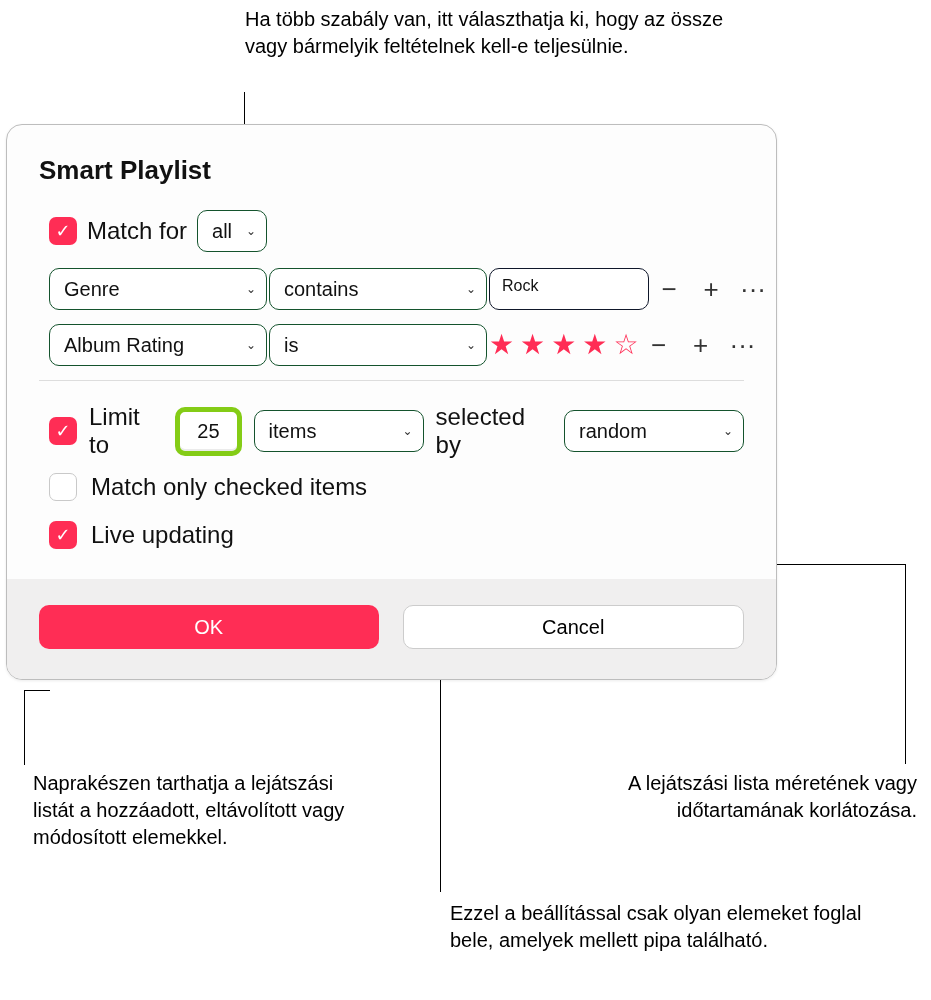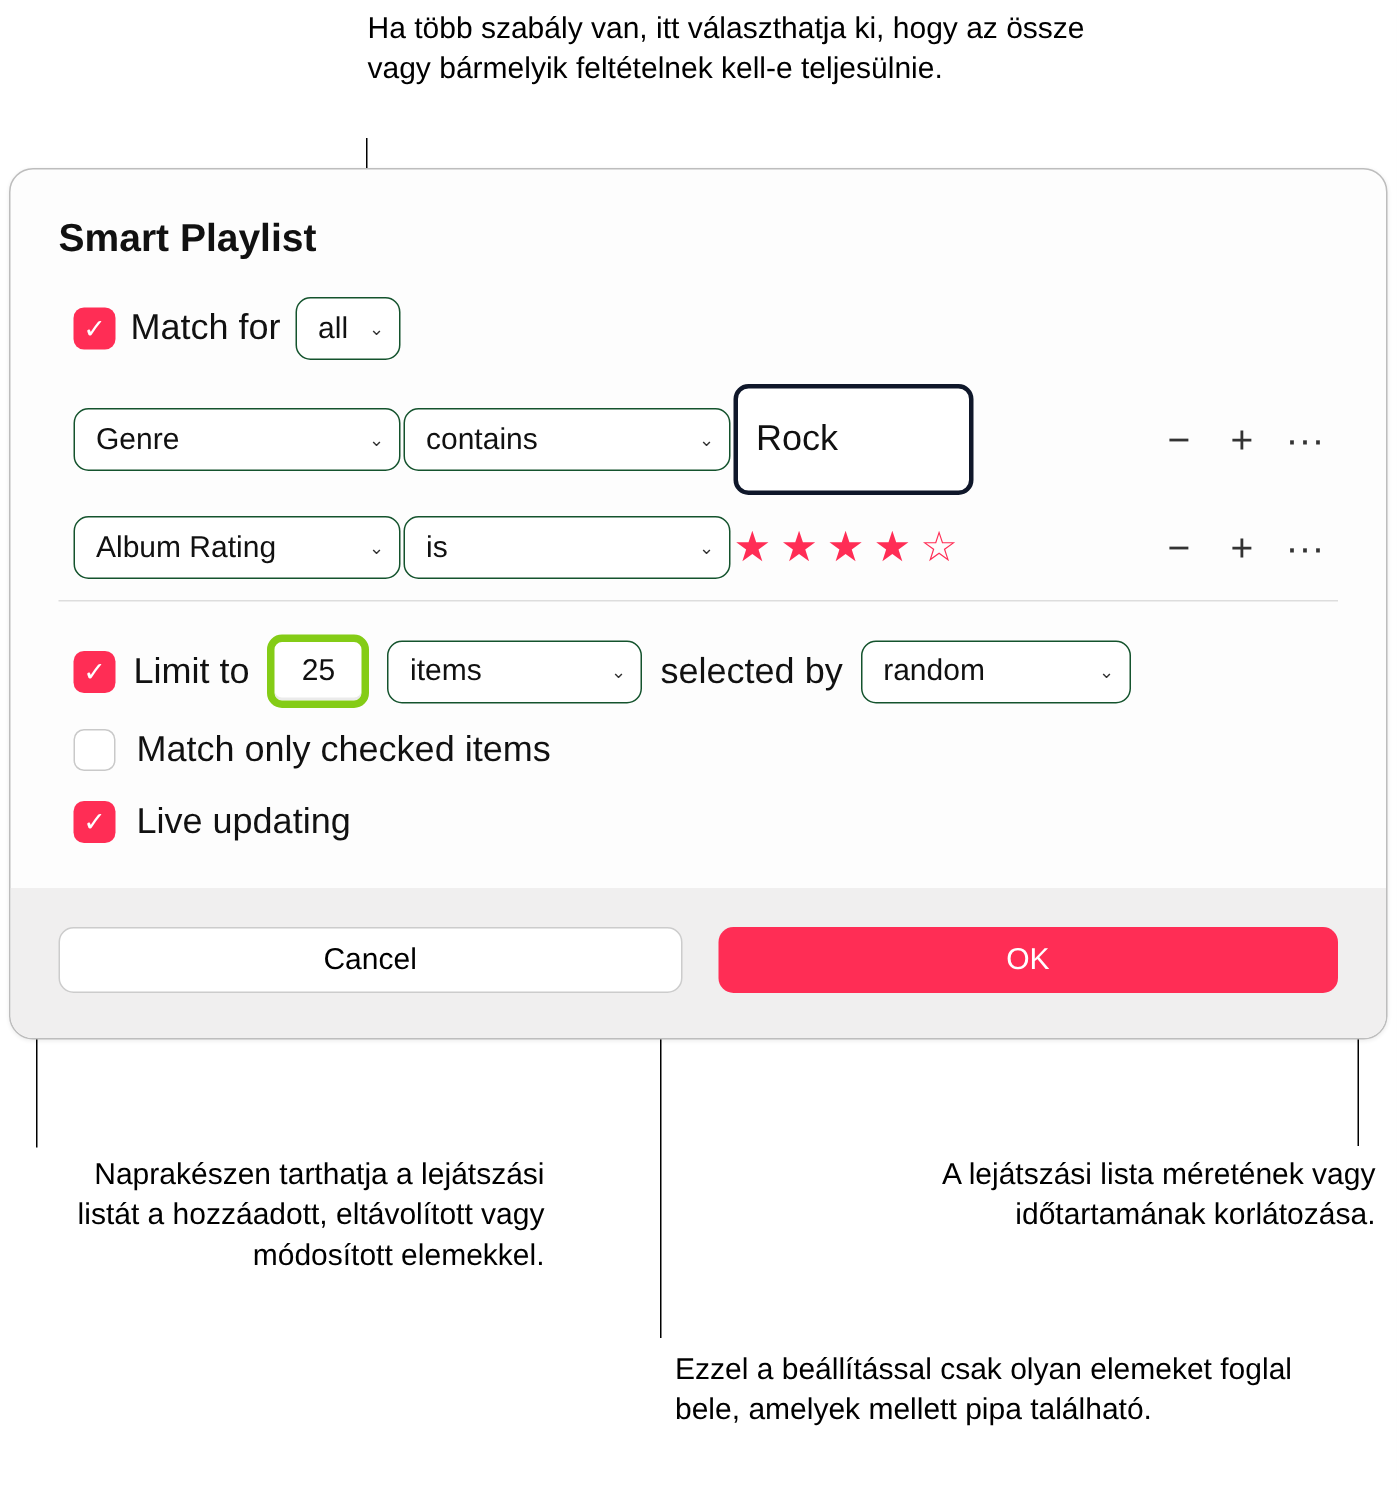--- a/index.html
+++ b/index.html
@@ -13,32 +13,32 @@
     position: relative;
     overflow: hidden;
     font-size: 20px;
   }
   .annot {
     position: absolute;
     line-height: 1.35;
     color: #000;
   }
   .annot-top { left: 245px; top: 6px; width: 520px; }
-  .annot-bl  { left: 33px;  top: 770px; width: 330px; text-align: right; }
+  .annot-bl  { left: 33px;  top: 770px; width: 330px; }
   .annot-br  { right: 14px; top: 770px; width: 380px; text-align: right; }
   .annot-bc  { left: 450px; top: 900px; width: 440px; }
   .leader {
     position: absolute;
     background: #000;
   }
   
   .panel {
     position: absolute;
-    left: 6px; top: 112px;
-    width: 919px;
+    left: 6px; top: 124px;
+    width: 771px;
     border: 1px solid #bdbdbd;
     border-radius: 16px;
     background: #fdfdfd;
     box-shadow: 0 1px 3px rgba(0,0,0,0.08);
     overflow: hidden;
   }
   .panel-inner { padding: 30px 32px 0 32px; }
   .title {
     font-size: 26px;
     font-weight: 700;
@@ -77,25 +77,25 @@
   .rules { margin: 0 0 0 10px; }
   .rule-row {
     display: grid;
     grid-template-columns: 218px 218px 1fr 40px 40px 40px;
     gap: 2px;
     align-items: center;
     margin-bottom: 14px;
   }
   .rule-row .sel { width: 100%; }
   .input-box {
-    border: 3px solid #0f172a;
-    border-radius: 10px;
-    background: #fff;
-    padding: 20px 12px;
-    font-size: 24px;
+    border: 1px solid #0f172a;
+    border-radius: 10px;
+    background: #fff;
+    padding: 8px 12px;
+    font-size: 16px;
     min-height: 42px;
     width: 160px;
   }
   .stars { display: flex; gap: 6px; font-size: 28px; line-height: 1; }
   .star-filled { color: #ff2d55; }
   .star-empty  { color: #ff2d55; }
   .iconbtn {
     width: 36px; height: 36px;
     display: flex; align-items: center; justify-content: center;
     font-size: 26px; color: #333; font-weight: 400;
@@ -242,16 +242,16 @@
 
     <div class="row opt-row" style="margin-top:20px">
       <div class="checkbox on">
         <span>✓</span>
       </div>
       <span class="lbl">Live updating</span>
     </div>
   </div>
 
   <div class="footer">
+    <div class="btn btn-ok">OK</div>
     <div class="btn btn-cancel">Cancel</div>
-    <div class="btn btn-ok">OK</div>
   </div>
 </div>
 
 </body></html>

